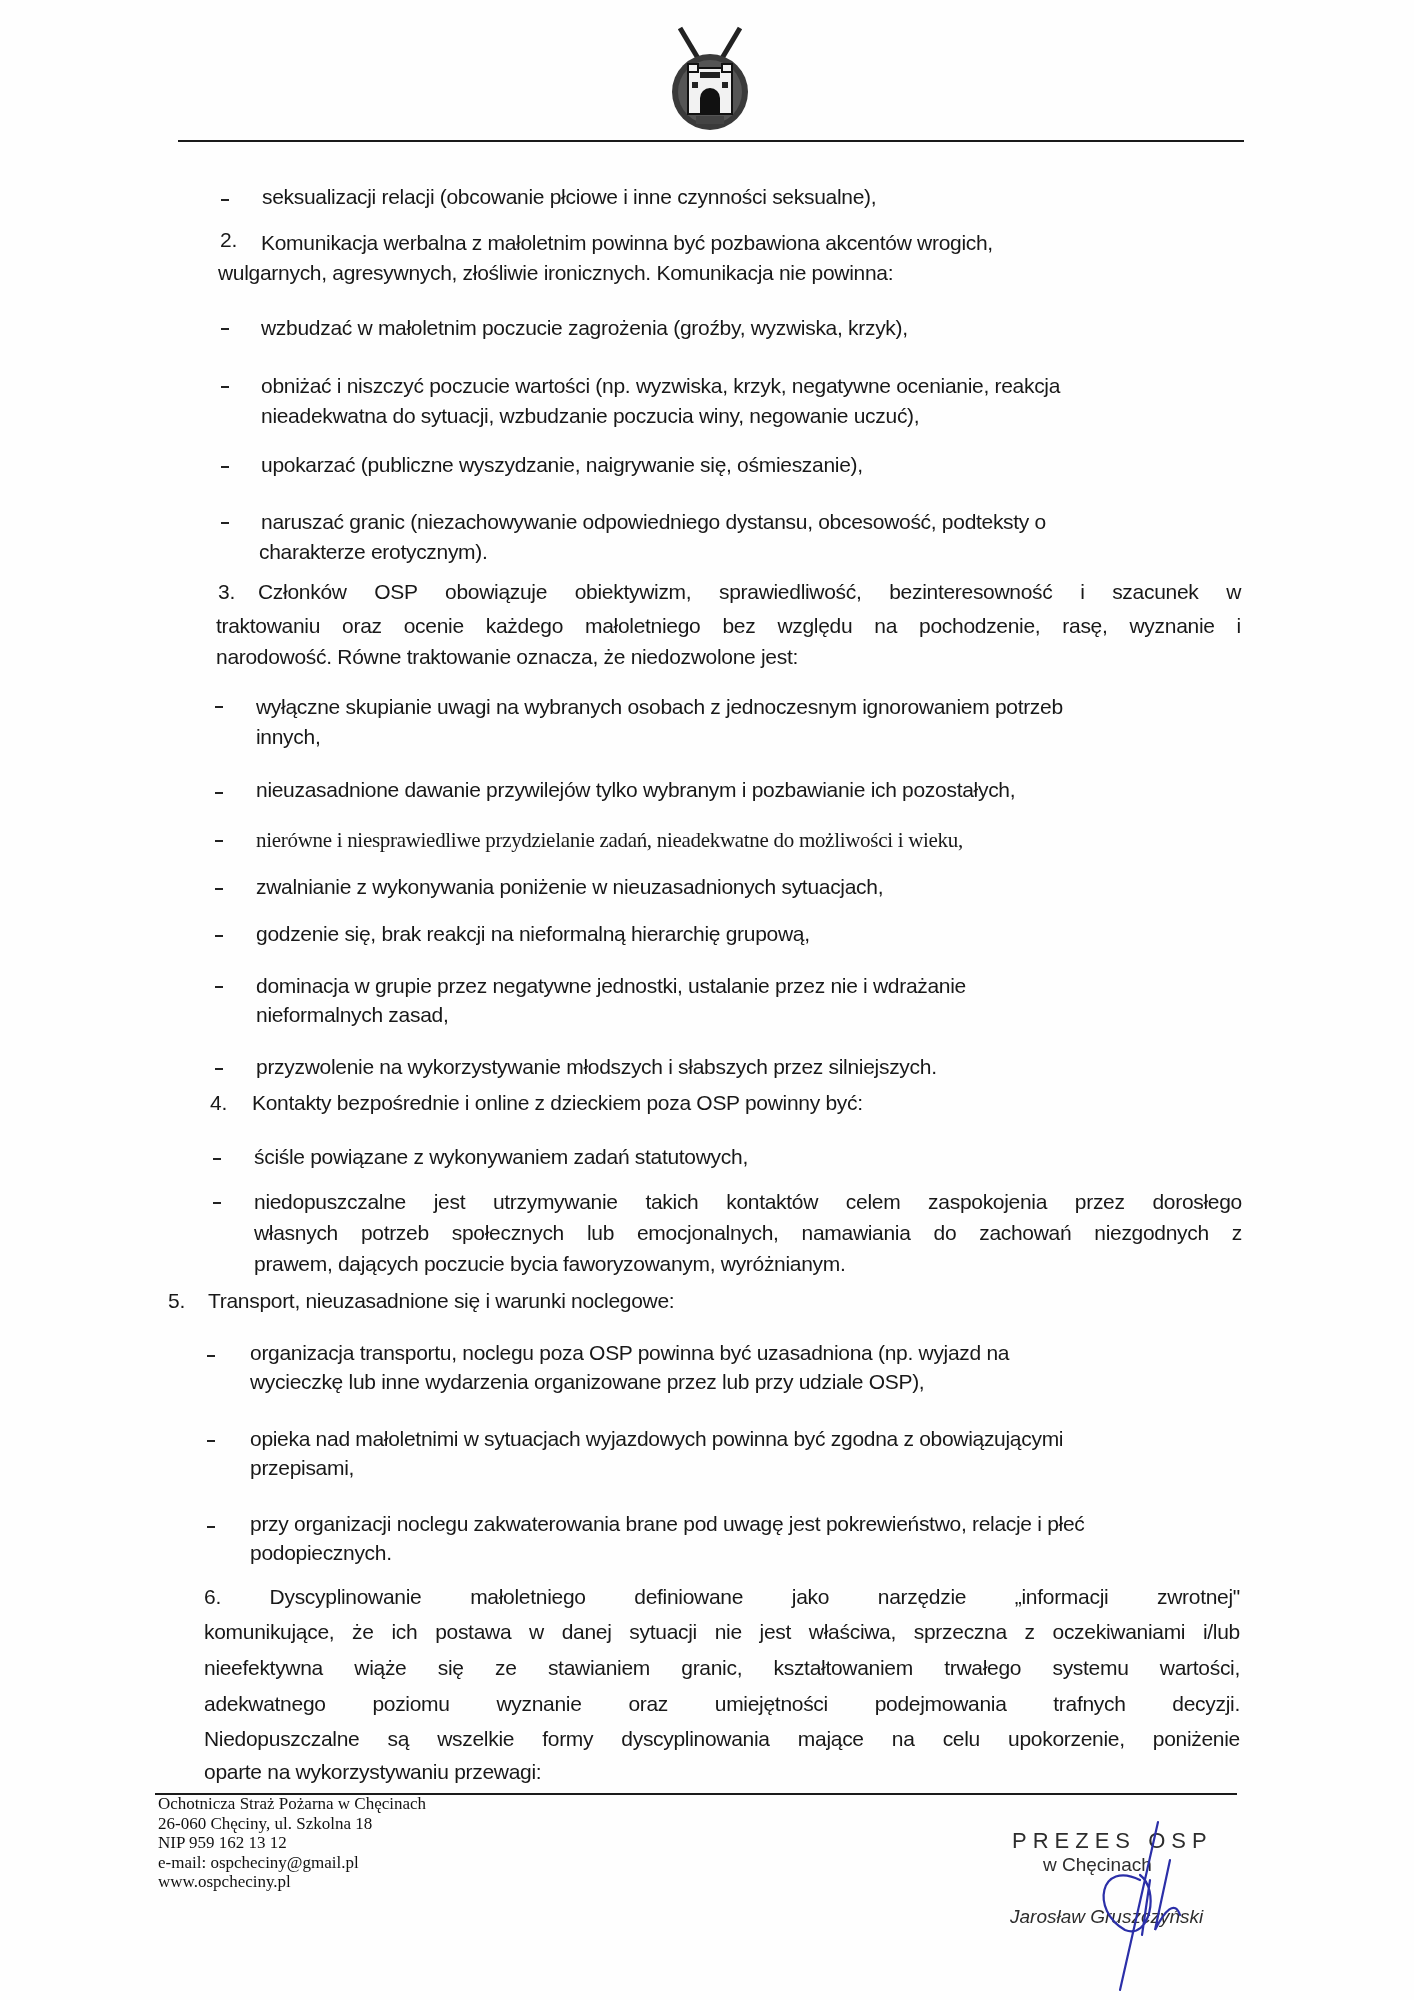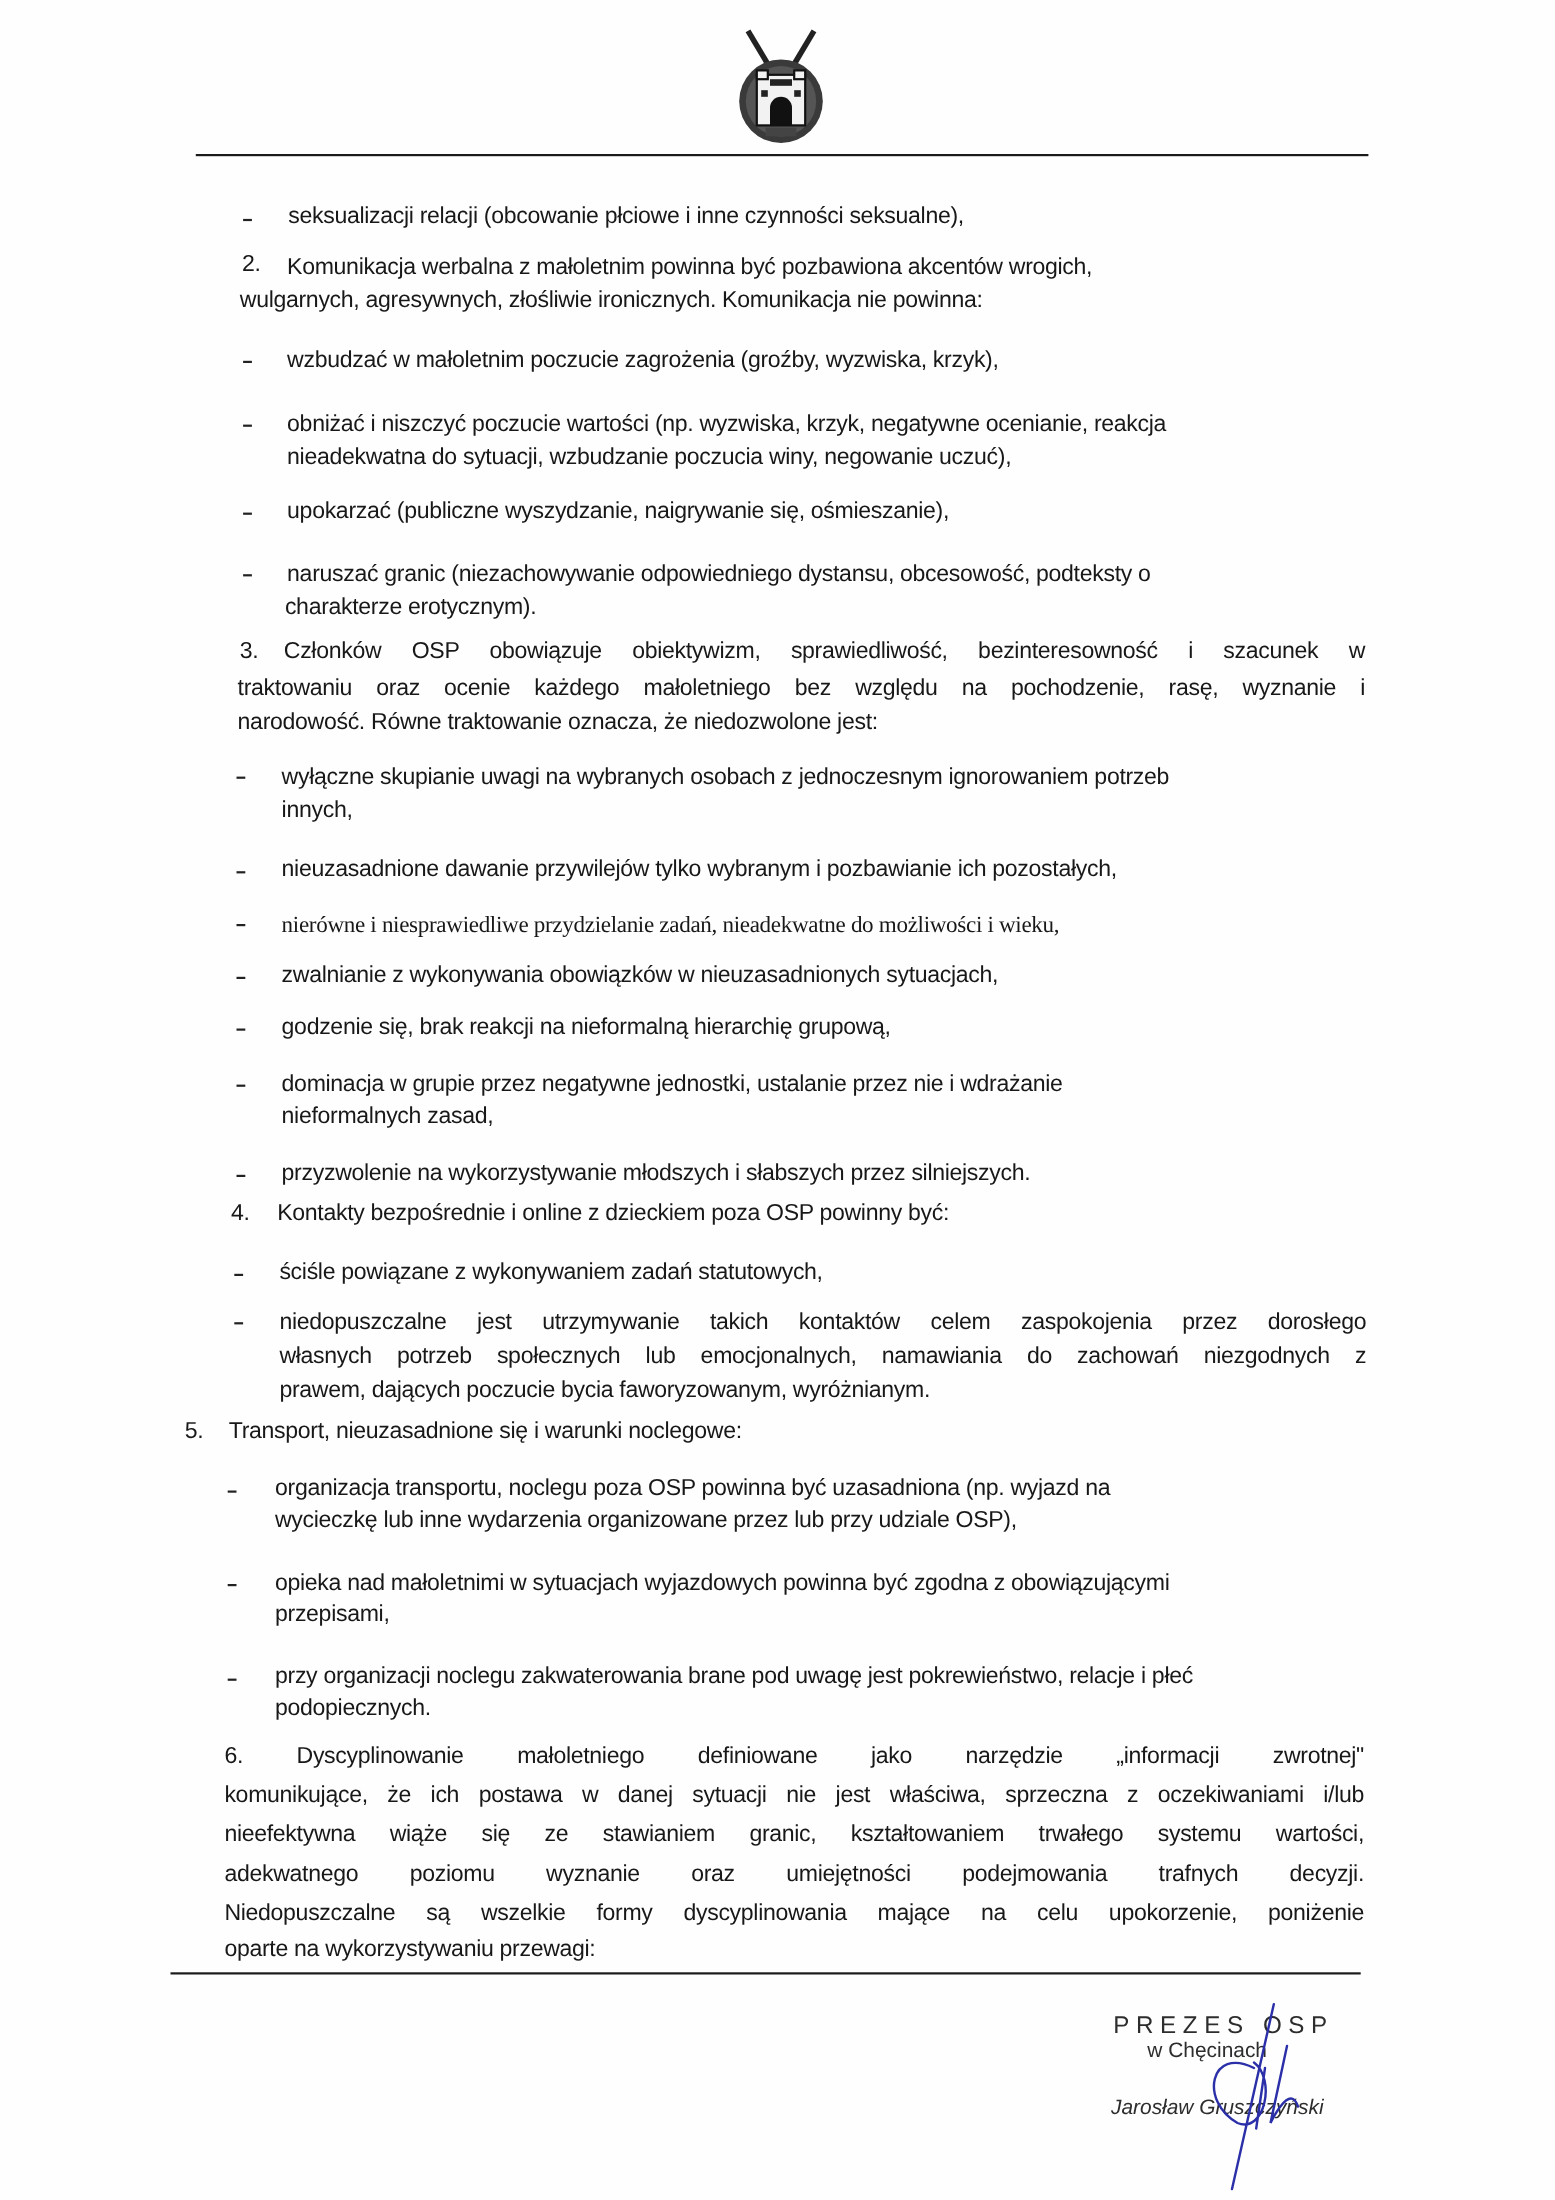--- a/index.html
+++ b/index.html
@@ -71,21 +71,21 @@
     <div class="line" style="left:256px;top:693px;">wyłączne skupianie uwagi na wybranych osobach z jednoczesnym ignorowaniem potrzeb</div>
     <div class="line" style="left:256px;top:723px;">innych,</div>
 
     <div class="dash" style="left:215px;top:792px;"></div>
     <div class="line" style="left:256px;top:776px;">nieuzasadnione dawanie przywilejów tylko wybranym i pozbawianie ich pozostałych,</div>
 
     <div class="dash" style="left:215px;top:840px;"></div>
     <div class="line" style="left:256px;top:826px;font-family:Liberation Serif, serif;">nierówne i niesprawiedliwe przydzielanie zadań, nieadekwatne do możliwości i wieku,</div>
 
     <div class="dash" style="left:215px;top:888px;"></div>
-    <div class="line" style="left:256px;top:873px;">zwalnianie z wykonywania obowiązków w nieuzasadnionych sytuacjach,</div>
+    <div class="line" style="left:256px;top:873px;">zwalnianie z wykonywania poniżenie w nieuzasadnionych sytuacjach,</div>
 
     <div class="dash" style="left:215px;top:935px;"></div>
     <div class="line" style="left:256px;top:920px;">godzenie się, brak reakcji na nieformalną hierarchię grupową,</div>
 
     <div class="dash" style="left:215px;top:986px;"></div>
     <div class="line" style="left:256px;top:972px;">dominacja w grupie przez negatywne jednostki, ustalanie przez nie i wdrażanie</div>
     <div class="line" style="left:256px;top:1001px;">nieformalnych zasad,</div>
 
     <div class="dash" style="left:215px;top:1068px;"></div>
     <div class="line" style="left:256px;top:1053px;text-align:center;">przyzwolenie na wykorzystywanie młodszych i słabszych przez silniejszych.</div>
@@ -118,20 +118,27 @@
 
     <div class="line just" style="left:204px;top:1583px;width:1036px;">6. Dyscyplinowanie małoletniego definiowane jako narzędzie „informacji zwrotnej"</div>
     <div class="line just" style="left:204px;top:1618px;width:1036px;">komunikujące, że ich postawa w danej sytuacji nie jest właściwa, sprzeczna z oczekiwaniami i/lub</div>
     <div class="line just" style="left:204px;top:1654px;width:1036px;">nieefektywna wiąże się ze stawianiem granic, kształtowaniem trwałego systemu wartości,</div>
     <div class="line just" style="left:204px;top:1690px;width:1036px;">adekwatnego poziomu wyznanie oraz umiejętności podejmowania trafnych decyzji.</div>
     <div class="line just" style="left:204px;top:1725px;width:1036px;">Niedopuszczalne są wszelkie formy dyscyplinowania mające na celu upokorzenie, poniżenie</div>
     <div class="line" style="left:204px;top:1758px;">oparte na wykorzystywaniu przewagi:</div>
   </div>
 
   <div class="footer-rule"></div>
+  <div class="footer">
+    <div>Ochotnicza Straż Pożarna w Chęcinach</div>
+    <div>26-060 Chęciny,  ul. Szkolna 18</div>
+    <div>NIP 959 162 13 12</div>
+    <div>e-mail: ospcheciny@gmail.pl</div>
+    <div>www.ospcheciny.pl</div>
+  </div>
 
   <div class="stamp">
     <div class="stamp-title">PREZES OSP</div>
     <div class="stamp-city">w Chęcinach</div>
     <div class="stamp-name">Jarosław Gruszczyński</div>
   </div>
 
   <svg class="signature" viewBox="0 0 130 180">
     <path id="sig-path" d="M78 2 L40 170 M60 60 C20 40, 10 90, 45 110 C70 120, 80 70, 60 55 M70 60 L62 115 M90 40 L75 110 C85 90, 95 80, 100 95" fill="none" stroke-width="2.2" stroke-linecap="round" stroke="#2b2fa8"></path>
   </svg>

